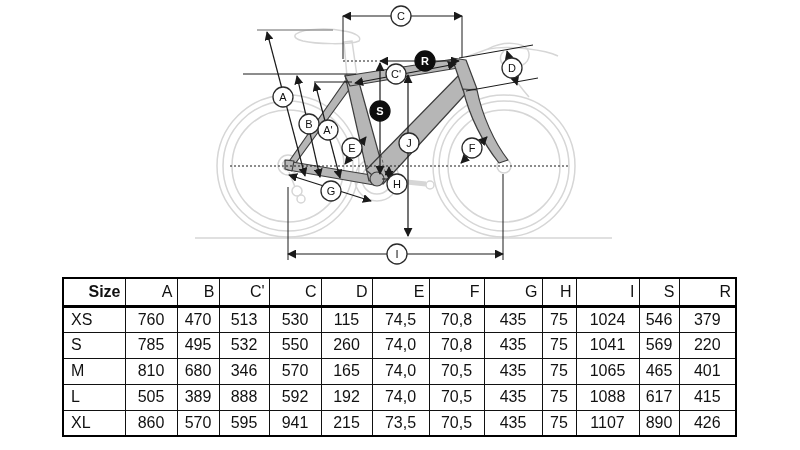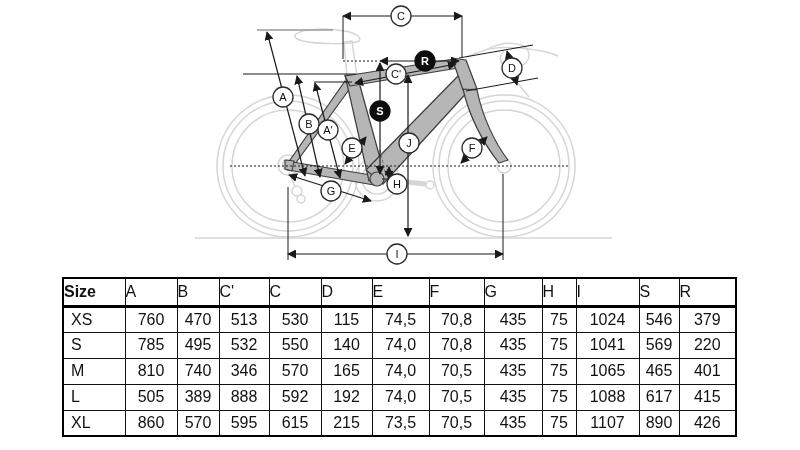--- a/index.html
+++ b/index.html
@@ -7,21 +7,21 @@
         font-family:"Liberation Sans",sans-serif;}
   svg.diagram{position:absolute;left:0;top:0;}
   svg text{font-family:"Liberation Sans",sans-serif;}
 
   table.geo{position:absolute;left:62px;top:277px;width:675px;
             border-collapse:collapse;table-layout:fixed;
             border:2.5px solid #000;}
   .geo th,.geo td{border:1px solid #111;box-sizing:border-box;
             font-size:16px;color:#111;font-weight:normal;
             height:26px;padding:0 4px;white-space:nowrap;overflow:hidden;}
-  .geo thead th{border-bottom:3px solid #000;text-align:left;padding-left:0;height:28px;}
+  .geo thead th{border-bottom:3px solid #000;text-align:right;padding-left:0;height:28px;}
   .geo thead th.size{font-weight:bold;}
   .geo tbody td{text-align:center;}
   .geo tbody td.size{text-align:left;padding-left:7px;}
 </style>
 </head>
 <body>
 
 <div class="page">
 
   <svg class="diagram" width="800" height="272" viewBox="0 0 800 272">
@@ -228,33 +228,33 @@
           <td>1024</td>
           <td>546</td>
           <td>379</td>
         </tr>
         <tr>
           <td class="size">S</td>
           <td>785</td>
           <td>495</td>
           <td>532</td>
           <td>550</td>
-          <td>140</td>
+          <td>260</td>
           <td>74,0</td>
           <td>70,8</td>
           <td>435</td>
           <td>75</td>
           <td>1041</td>
           <td>569</td>
           <td>220</td>
         </tr>
         <tr>
           <td class="size">M</td>
           <td>810</td>
-          <td>740</td>
+          <td>680</td>
           <td>346</td>
           <td>570</td>
           <td>165</td>
           <td>74,0</td>
           <td>70,5</td>
           <td>435</td>
           <td>75</td>
           <td>1065</td>
           <td>465</td>
           <td>401</td>
@@ -272,21 +272,21 @@
           <td>75</td>
           <td>1088</td>
           <td>617</td>
           <td>415</td>
         </tr>
         <tr>
           <td class="size">XL</td>
           <td>860</td>
           <td>570</td>
           <td>595</td>
-          <td>615</td>
+          <td>941</td>
           <td>215</td>
           <td>73,5</td>
           <td>70,5</td>
           <td>435</td>
           <td>75</td>
           <td>1107</td>
           <td>890</td>
           <td>426</td>
         </tr>
       </tbody>

